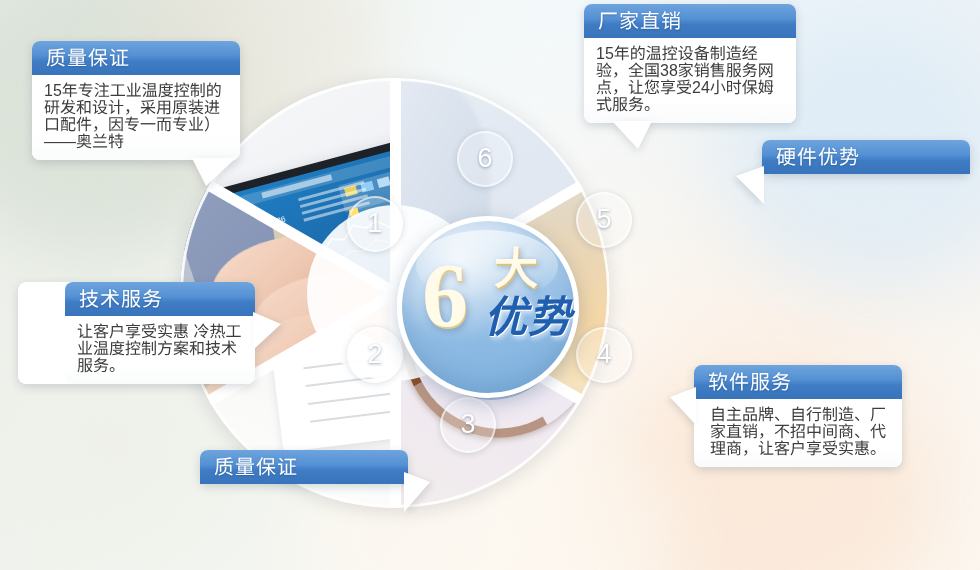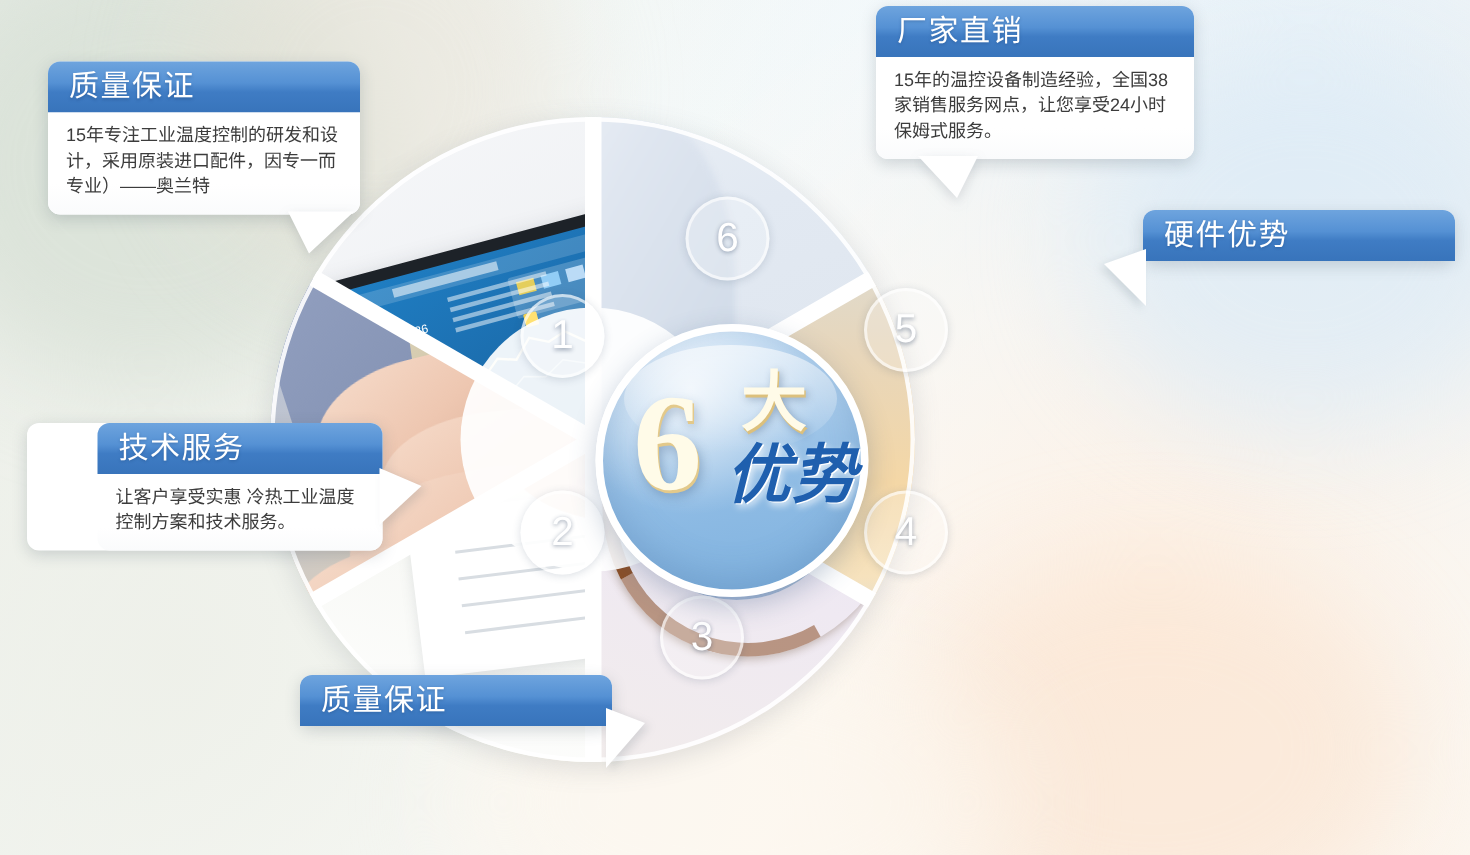--- a/index.html
+++ b/index.html
@@ -262,21 +262,21 @@
   .card .hd{
     height:34px;border-radius:8px 8px 0 0;
     background:linear-gradient(180deg,#6ea4de 0%,#5591d4 42%,#3f7cc4 60%,#3874bb 100%);
     color:#ffffff;font-size:20px;line-height:34px;padding:0 0 0 14px;
     letter-spacing:1px;
     text-shadow:0 1px 2px rgba(25,60,110,.35);
     white-space:nowrap;
   }
   .card .bd{
     padding:7px 12px 10px 12px;
-    color:#3c3c3c;font-size:12px;line-height:17px;
+    color:#3c3c3c;font-size:16px;line-height:17px;
     border-radius:0 0 8px 8px;
     background:linear-gradient(180deg,#ffffff 0%,#ffffff 70%,#fafbfc 100%);
     white-space:pre-line;
   }
   .tail{position:absolute;width:0;height:0;}
 
   
   .c-team{left:32px;top:41px;width:208px;}
   .c-team .tail{left:160px;bottom:-26px;border-left:14px solid transparent;border-right:30px solid transparent;border-top:28px solid #ffffff;filter:drop-shadow(0 3px 4px rgba(70,85,100,.18));}
 
@@ -460,14 +460,19 @@
     <div class="hd">厂家直销</div>
     <div class="bd">15年的温控设备制造经验，全国38家销售服务网点，让您享受24小时保姆式服务。</div>
     <div class="tail"></div>
   </div>
 
   <div class="card c-hard">
     <div class="hd">硬件优势</div>
     <div class="tail"></div>
   </div>
 
+  <div class="card c-soft">
+    <div class="hd">软件服务</div>
+    <div class="bd">自主品牌、自行制造、厂家直销，不招中间商、代理商，让客户享受实惠。</div>
+    <div class="tail"></div>
+  </div>
 
 </div>
 
 </body></html>

